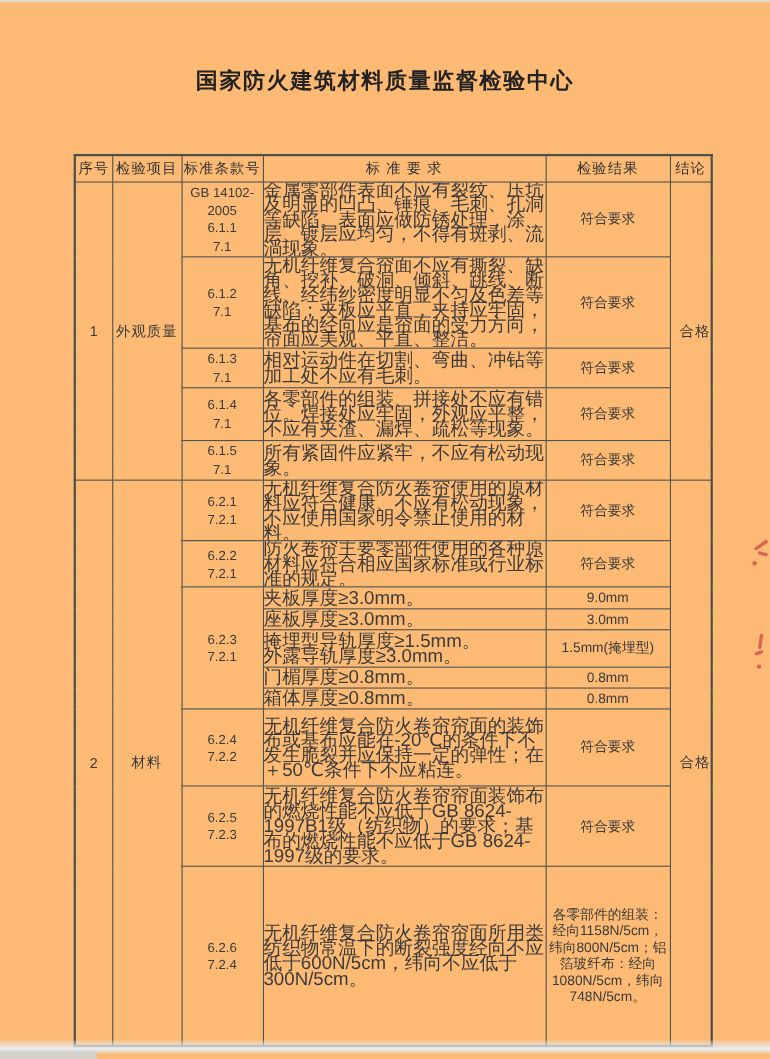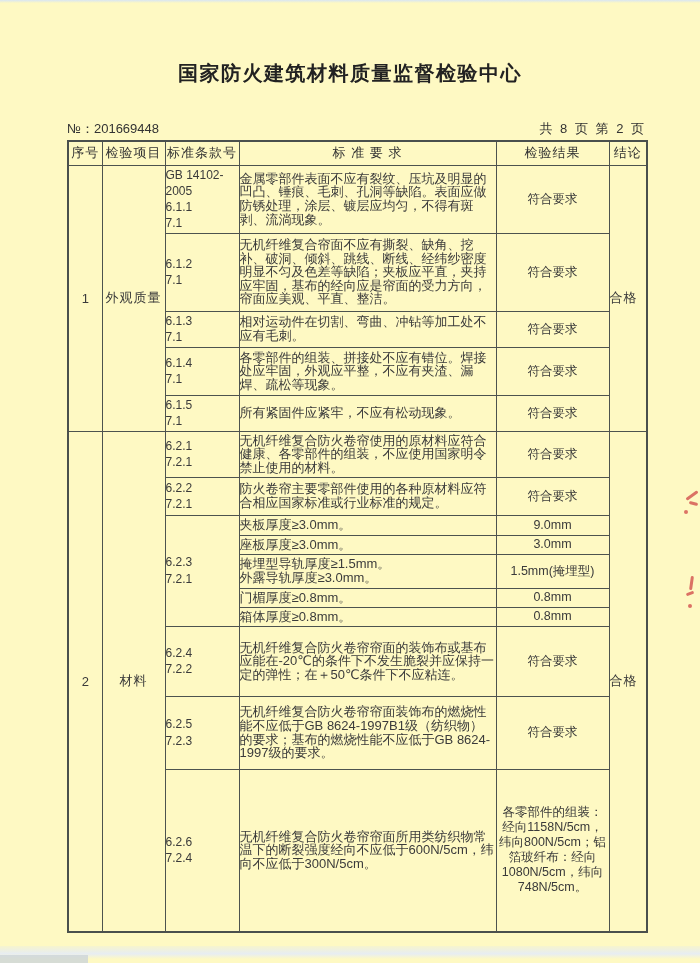--- a/index.html
+++ b/index.html
@@ -1,37 +1,37 @@
 <!DOCTYPE html>
 <html><head>
 <meta charset="utf-8">
 <style>
   html,body{margin:0;padding:0;background:#fdfdfd;}
   body{font-family:"Liberation Sans","DejaVu Sans",sans-serif;color:#3a3a3a;}
-  .page{position:relative;width:700px;height:963px;background:#fef9c3;overflow:hidden;}
+  .page{position:relative;width:700px;height:963px;background:#fdba74;overflow:hidden;}
   .top-edge{position:absolute;top:0;left:0;right:0;height:3px;
     background:linear-gradient(180deg,#d9e6f2,rgba(255,255,255,0));}
   .title1{position:absolute;top:60px;left:0;width:100%;text-align:center;
     font-size:20px;font-weight:700;color:#222;letter-spacing:1.5px;}
   .title2{position:absolute;top:90px;left:0;width:100%;text-align:center;
     font-size:19px;font-weight:700;color:#222;letter-spacing:1.5px;}
   .meta-row{position:absolute;top:120px;left:67px;width:579px;display:flex;
     justify-content:space-between;align-items:flex-end;font-size:13px;color:#333;}
   .page-info{letter-spacing:2px;}
   table.results{position:absolute;top:140px;left:67px;width:579px;
     border-collapse:collapse;table-layout:fixed;border:2px solid #4a504d;padding-left:47px;}
   .results th,.results td{border:1px solid #4d534f;vertical-align:middle;
     overflow:hidden;padding:0;}
   .results th{font-size:13px;font-weight:400;color:#333;letter-spacing:1px;}
   .c-seq{text-align:center;font-size:13px;}
   .c-item{text-align:center;font-size:13px;letter-spacing:1px;}
-  .c-clause{text-align:left;font-size:12px;white-space:pre-line;line-height:1.35;}
-  .c-req{font-size:13px;line-height:13.6px;padding:1px 4px;text-align:left;color:#3b3b3b;}
+  .c-clause{text-align:center;font-size:12px;white-space:pre-line;line-height:1.35;}
+  .c-req{font-size:17px;line-height:13.6px;padding:1px 4px;text-align:left;color:#3b3b3b;}
   .c-res{text-align:center;font-size:12.5px;line-height:15px;padding:0 4px;margin-top:32px;}
-  .c-concl{text-align:left;font-size:13px;letter-spacing:1px;}
+  .c-concl{text-align:right;font-size:13px;letter-spacing:1px;}
   
   .stamp{position:absolute;opacity:.75;}
   .stamp .stroke{position:absolute;background:#d04545;border-radius:2px;}
   .s1a{width:14px;height:3px;transform:rotate(-35deg);left:2px;top:4px;}
   .s1b{width:9px;height:3px;transform:rotate(15deg);left:6px;top:12px;}
   .s1c{width:4px;height:4px;left:1px;top:20px;border-radius:50%;}
   .s2a{width:3px;height:14px;transform:rotate(8deg);left:6px;top:0;}
   .s2b{width:8px;height:3px;transform:rotate(-20deg);left:2px;top:16px;}
   .s2c{width:4px;height:4px;border-radius:50%;left:4px;top:28px;}
   .bottom-band{position:absolute;left:0;top:946px;width:700px;height:13px;
@@ -39,24 +39,20 @@
   .bottom-corner{position:absolute;left:0;top:955px;width:88px;height:8px;background:#ccd4da;opacity:.8;}
 </style>
 </head>
 <body>
 
 <div class="page">
   <div class="top-edge"></div>
 
   <div class="title1">国家防火建筑材料质量监督检验中心</div>
 
-  <div class="meta-row">
-    <span><span>№：</span><span>201669448</span></span>
-    <span class="page-info">共 8 页 第 2 页</span>
-  </div>
 
   <table class="results">
     <colgroup>
       <col style="width:34px">
         <col style="width:63px">
         <col style="width:74px">
       <col style="width:257px">
         <col style="width:113px">
         <col style="width:38px">
     </colgroup>
@@ -102,21 +98,21 @@
       <td class="c-clause">6.1.5
 7.1</td>
       <td class="c-req">所有紧固件应紧牢，不应有松动现象。</td>
       <td class="c-res">符合要求</td>
     </tr>
     <tr style="height:46px">
       <td class="c-seq" rowspan="10">2</td>
       <td class="c-item" rowspan="10">材料</td>
       <td class="c-clause">6.2.1
 7.2.1</td>
-      <td class="c-req">无机纤维复合防火卷帘使用的原材料应符合健康、各零部件的组装，不应使用国家明令禁止使用的材料。</td>
+      <td class="c-req">无机纤维复合防火卷帘使用的原材料应符合健康、不应有松动现象，不应使用国家明令禁止使用的材料。</td>
       <td class="c-res">符合要求</td>
       <td class="c-concl" rowspan="10">合格</td>
     </tr>
     <tr style="height:38px">
       <td class="c-clause">6.2.2
 7.2.1</td>
       <td class="c-req">防火卷帘主要零部件使用的各种原材料应符合相应国家标准或行业标准的规定。</td>
       <td class="c-res">符合要求</td>
     </tr>
     <tr style="height:20px">

